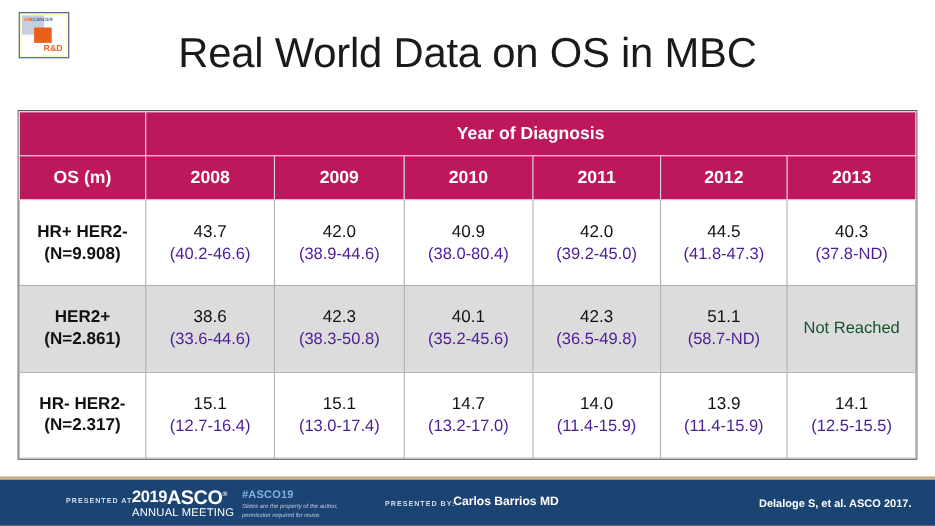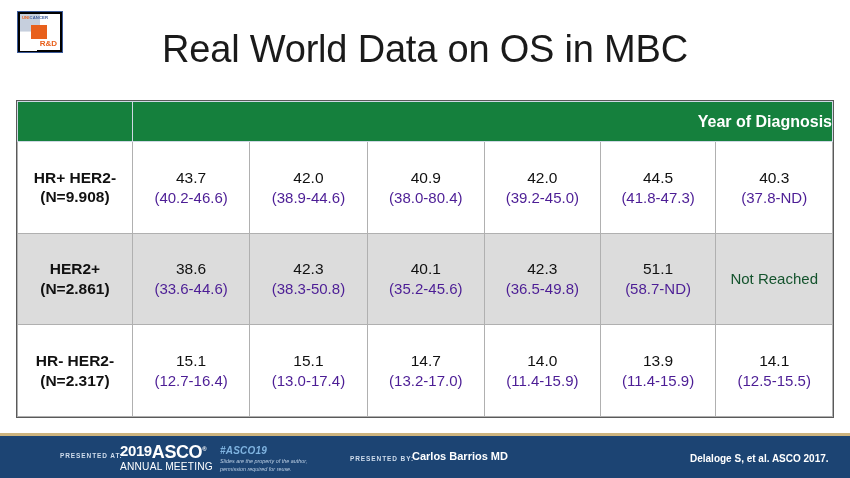--- a/index.html
+++ b/index.html
@@ -8,21 +8,21 @@
     background:#ffffff;
     font-family:"Liberation Sans", sans-serif;
     overflow:hidden;
     position:relative;
   }
 
   
   #logo{
     position:absolute;left:17px;top:11px;width:46px;height:42px;
     border:1px solid #3b5a9b;
-    background:#000000;
+    background:#fef9c3;
     box-sizing:border-box;
   }
   #logo .lg-inner{position:absolute;inset:2px;}
   #logo .sq{position:absolute;}
   #logo .sq-tl{left:0;top:0;width:50%;height:46%;background:#c6cfdd;}
   #logo .sq-tr{left:50%;top:0;width:50%;height:46%;background:#ffffff;}
   #logo .sq-bl{left:0;top:46%;width:42%;height:54%;background:#ffffff;border-top:1px solid #dfe4ec;}
   #logo .sq-br{left:42%;top:46%;width:58%;height:54%;background:#ffffff;}
   #logo .sq-mid{left:28%;top:30%;width:40%;height:40%;background:#e8601c;}
   #logo .lg-top-txt{
@@ -52,26 +52,26 @@
     box-sizing:border-box;
   }
   table{
     width:100%;height:100%;
     border-collapse:collapse;
     table-layout:fixed;
   }
   th,td{padding:0;margin:0;}
 
   .hdr-cell{
-    background:#15803d;
+    background:#be185d;
     color:#ffffff;
     border:1px solid #cfd8e4;
     font-weight:bold;
     font-size:16px;
-    text-align:right;
+    text-align:center;
     vertical-align:middle;
   }
   .hdr-span{font-size:16px;}
   .hdr-oslabel{font-size:16px;}
   .hdr-year{font-size:16px;font-weight:bold;}
 
   .drow td{
     border:1px solid #b0b0b0;
     text-align:center;
     vertical-align:middle;
@@ -118,21 +118,21 @@
     white-space:nowrap;
   }
   .f-asco .l1 .yr{font-size:15px;font-weight:bold;vertical-align:2px;}
   .f-asco .l1 .reg{font-size:6px;vertical-align:7px;}
   .f-asco .l2{
     font-size:10.2px;color:#ffffff;letter-spacing:.2px;margin-top:1px;
     white-space:nowrap;
   }
   .f-hash{
     position:absolute;left:220px;top:9px;
-    font-size:10px;font-weight:bold;color:#7fb3e0;letter-spacing:.2px;font-style:italic;
+    font-size:10px;font-weight:bold;color:#7fb3e0;letter-spacing:.2px;
   }
   .f-rights{
     position:absolute;left:220px;top:22px;
     font-size:5.4px;font-style:italic;color:#b9cde2;line-height:1.45;
     width:120px;
   }
   .f-presented-by{
     position:absolute;left:350px;top:19px;
     font-size:6.5px;font-weight:bold;letter-spacing:.9px;color:#cfdcec;
   }
@@ -171,20 +171,29 @@
       <col style="width:14.4%">
       <col style="width:14.2%">
       <col style="width:14.2%">
       <col style="width:14.3%">
     </colgroup>
     <thead>
       <tr style="height:40px;">
         <th class="hdr-cell"></th>
         <th class="hdr-cell hdr-span" colspan="6">Year of Diagnosis</th>
       </tr>
+      <tr style="height:40px;">
+        <th class="hdr-cell hdr-oslabel">OS (m)</th>
+        <th class="hdr-cell hdr-year">2008</th>
+        <th class="hdr-cell hdr-year">2009</th>
+        <th class="hdr-cell hdr-year">2010</th>
+        <th class="hdr-cell hdr-year">2011</th>
+        <th class="hdr-cell hdr-year">2012</th>
+        <th class="hdr-cell hdr-year">2013</th>
+      </tr>
     </thead>
     <tbody>
 
       <tr class="drow plain">
         <td>
           <div class="rowlabel">HR+ HER2-</div>
           <div class="rowlabel">(N=9.908)</div>
         </td>
         <td>
           <span class="val">43.7</span>

